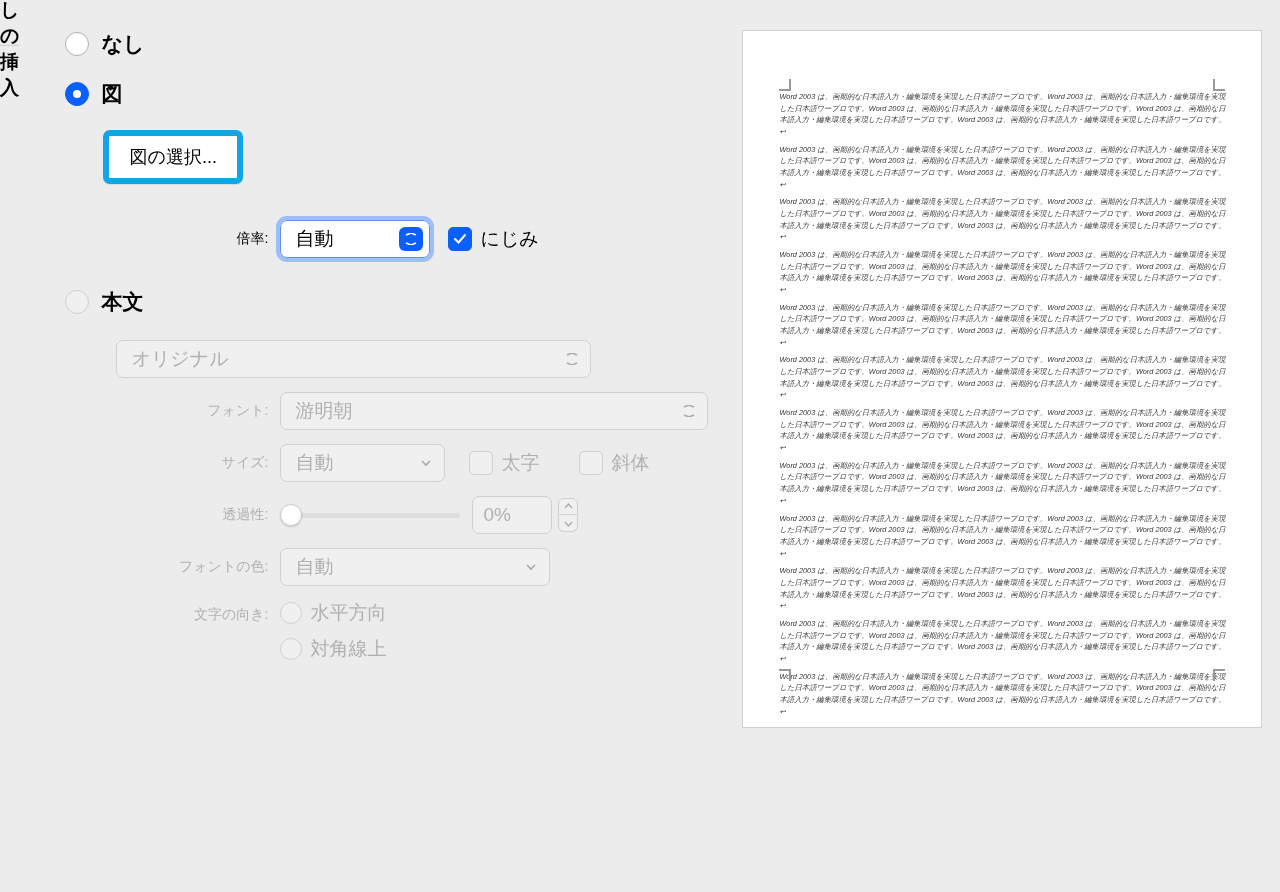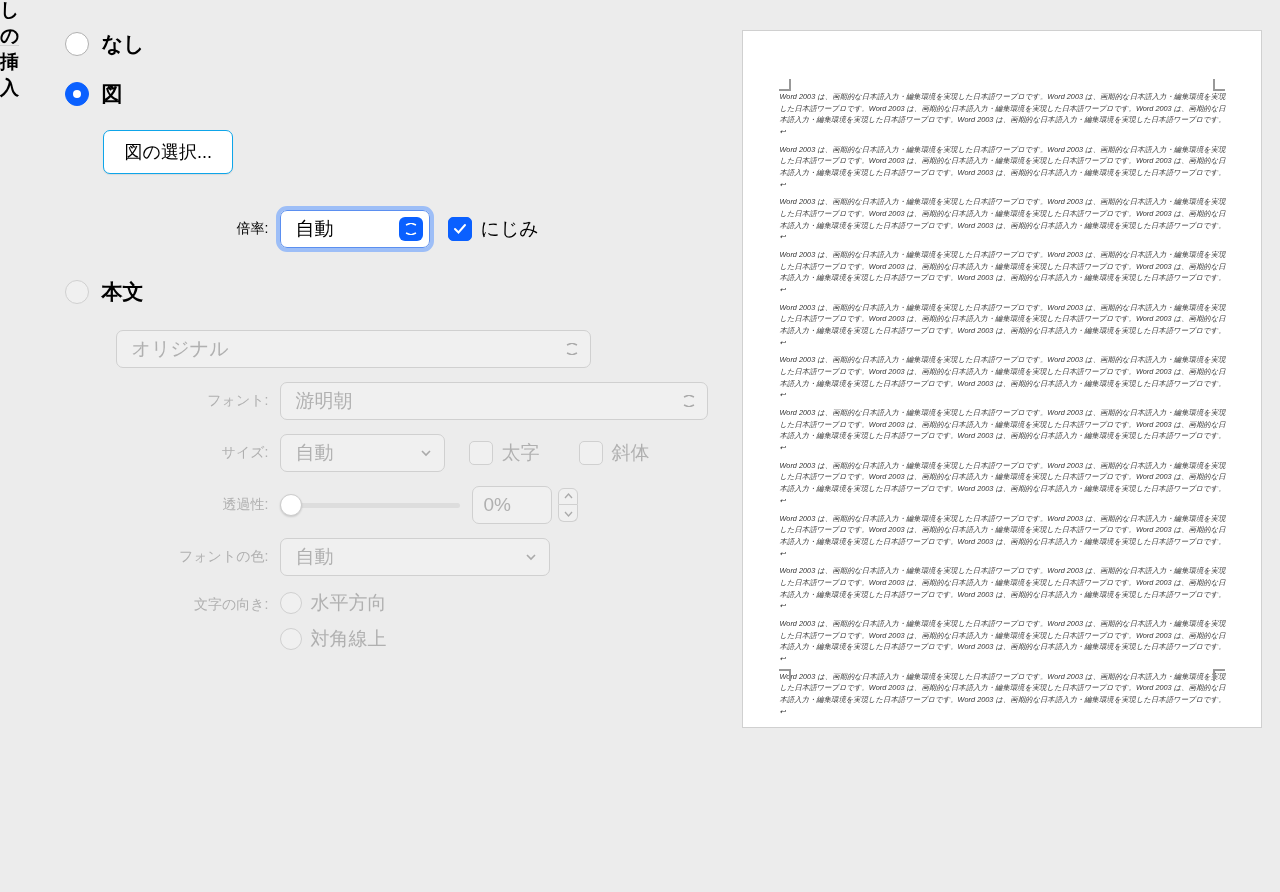--- a/index.html
+++ b/index.html
@@ -75,21 +75,21 @@
   font-weight: 600;
 }
 .sub-section {
   margin-left: 38px;
   margin-bottom: 14px;
 }
 .select-picture-btn {
   padding: 9px 20px;
   font-size: 18px;
   background: #fff;
-  border: 1px solid #0ea5e9;
+  border: 6px solid #0ea5e9;
   border-radius: 7px;
   box-shadow: 0 1px 1px rgba(0,0,0,0.08);
   cursor: pointer;
 }
 .form-row {
   display: flex;
   align-items: center;
   margin-bottom: 14px;
 }
 .form-label {

